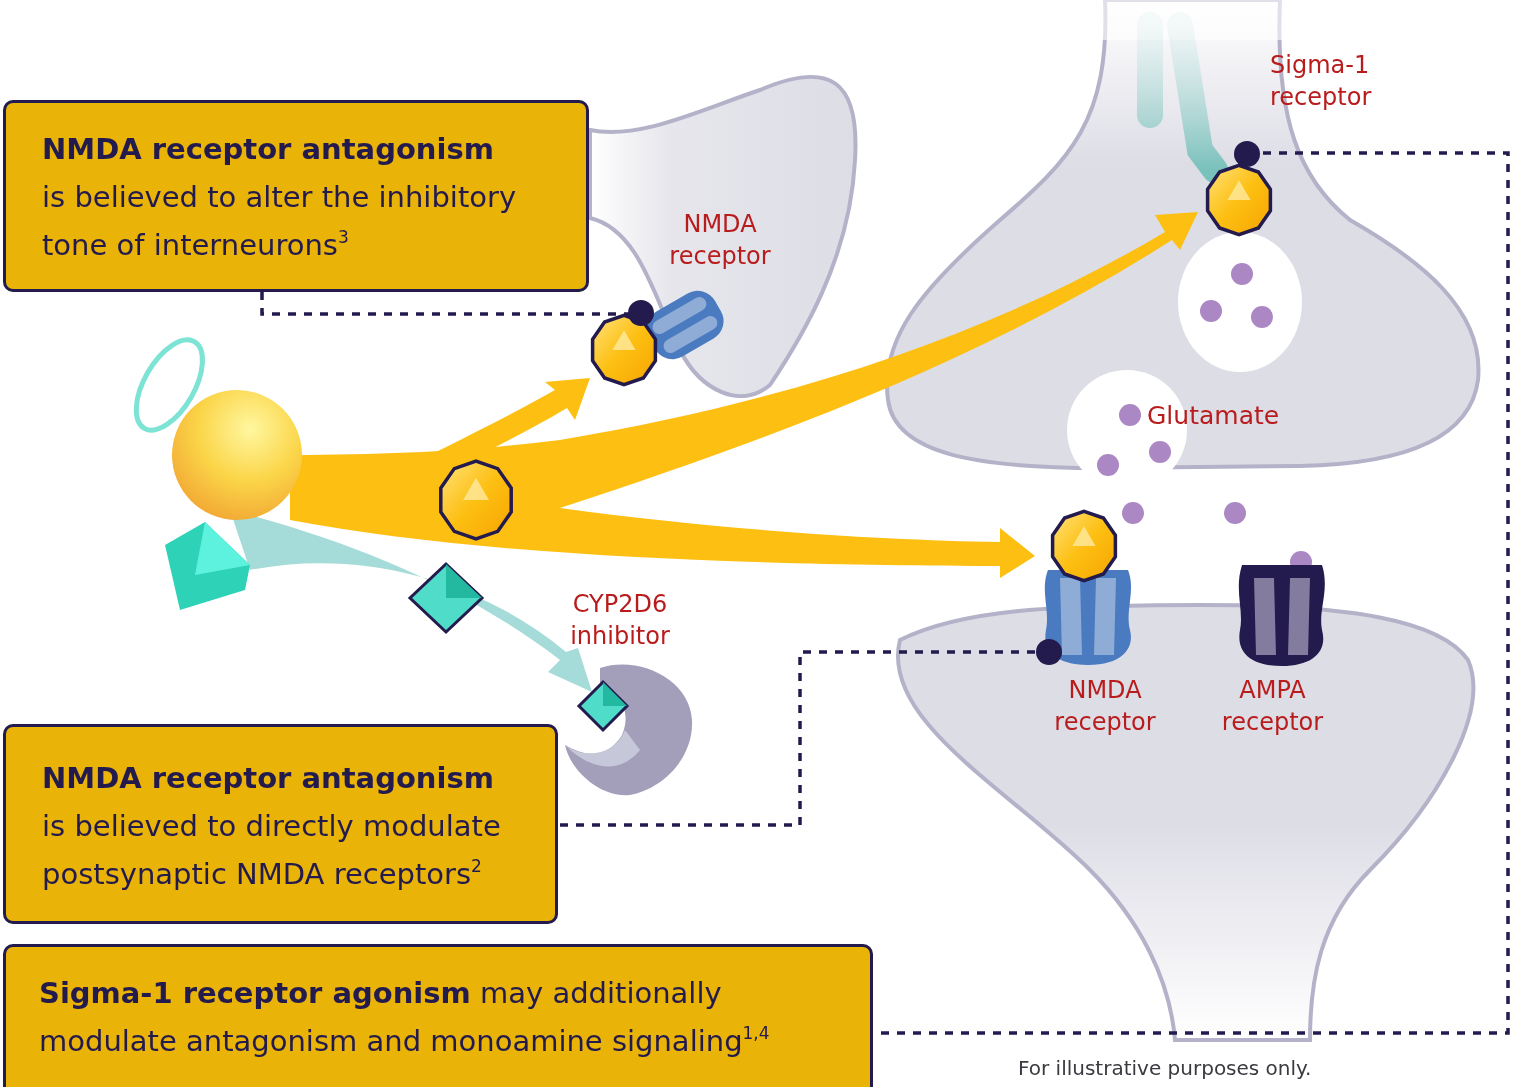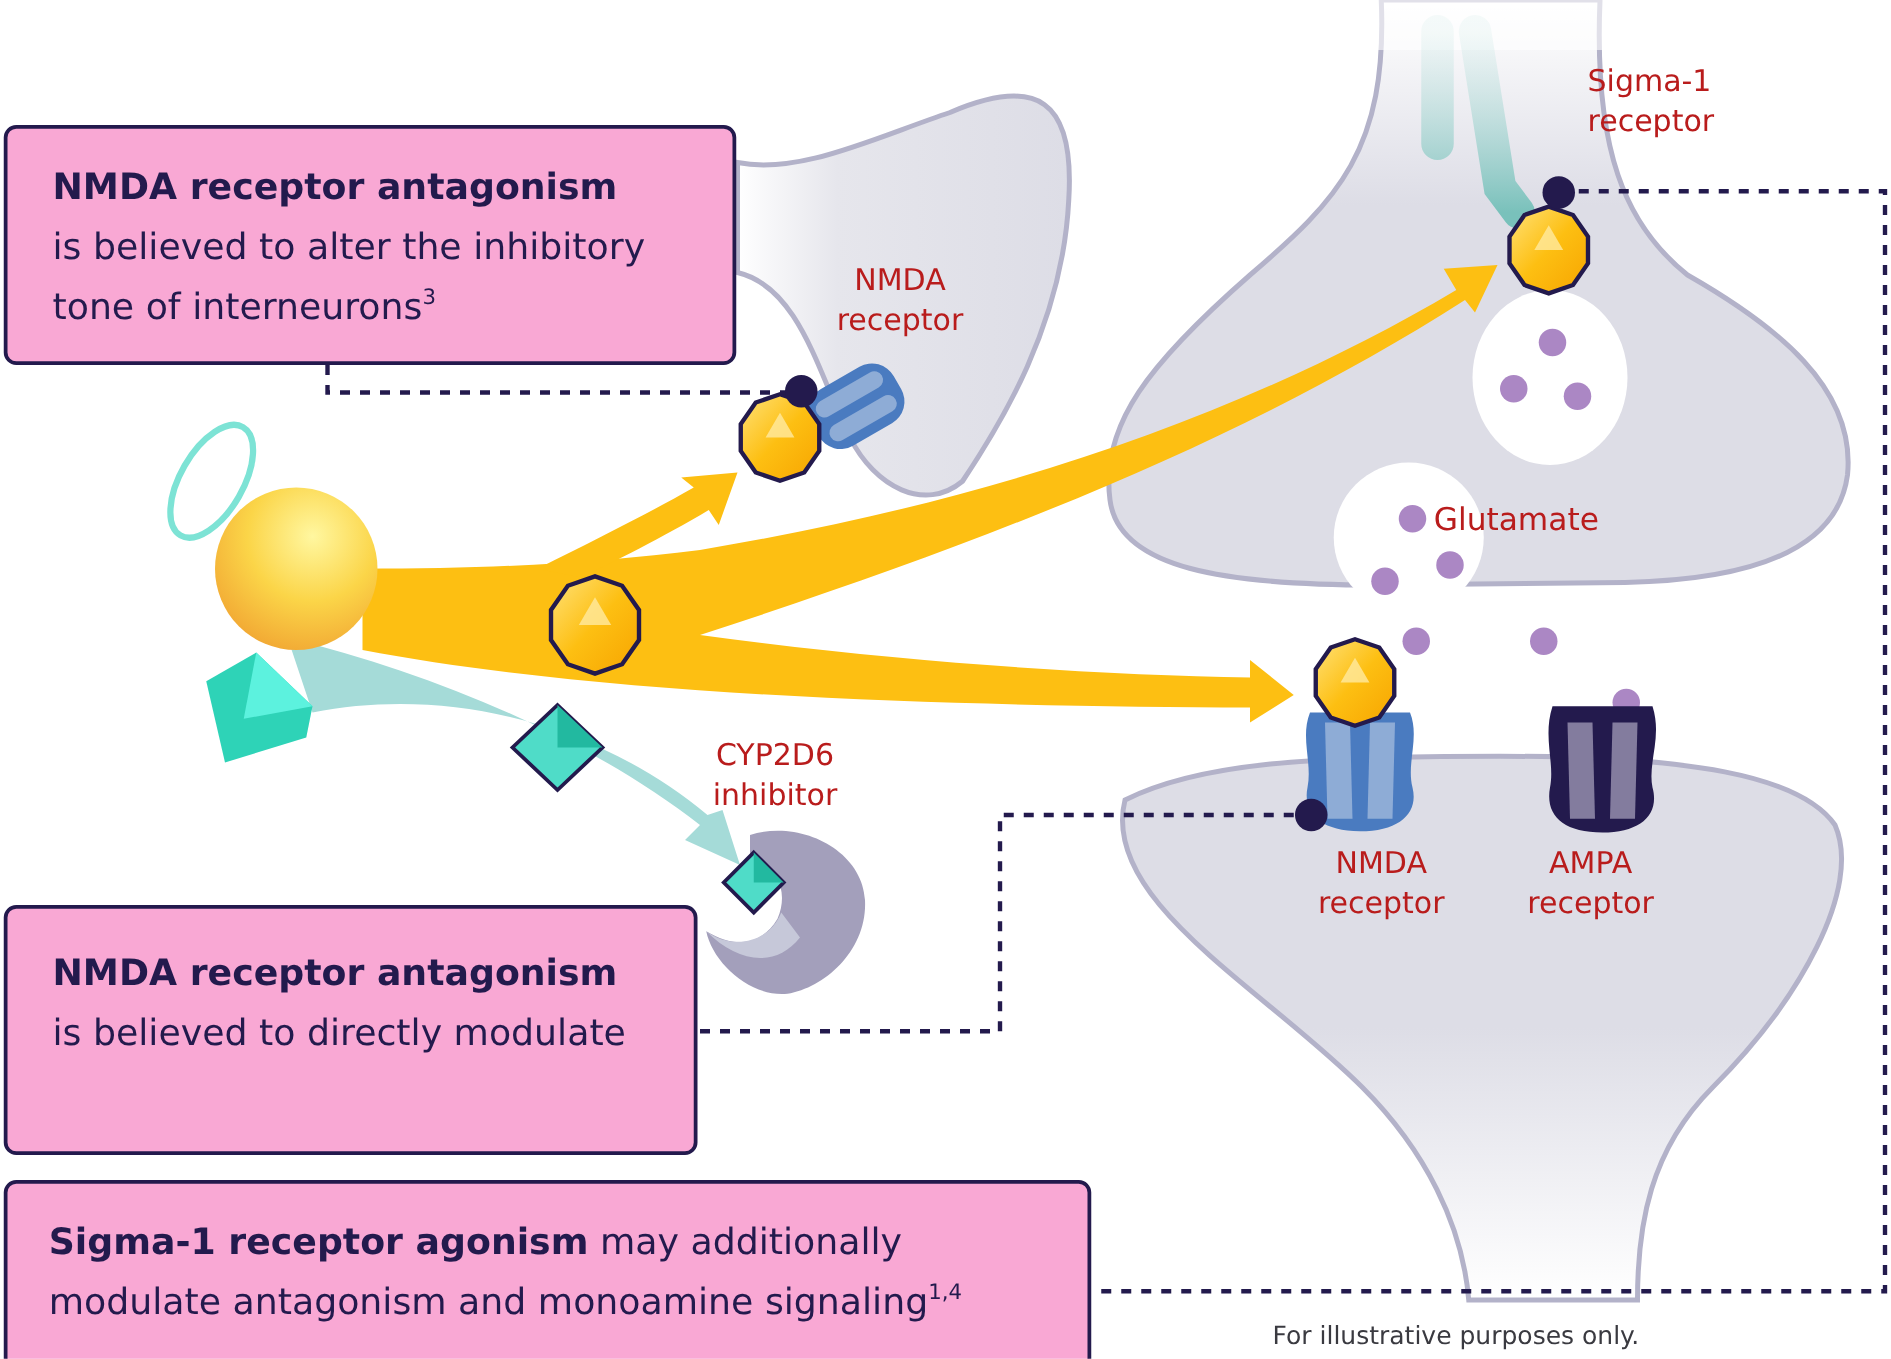--- a/index.html
+++ b/index.html
@@ -1,20 +1,20 @@
 <!DOCTYPE html>
 <html><head>
   <meta charset="utf-8">
   <style>
     html, body { margin: 0; padding: 0; background: #ffffff; }
     body { width: 1513px; height: 1087px; position: relative; overflow: hidden;
            font-family: "DejaVu Sans", sans-serif; color: #1e1a47; }
     #scene { position: absolute; left: 0; top: 0; width: 1513px; height: 1087px; }
     .callout {
-      position: absolute; background: #f9a8d4; border: 3px solid #231a4d;
+      position: absolute; background: #eab308; border: 3px solid #231a4d;
       border-radius: 10px; box-sizing: border-box; color: #231a4d;
       font-size: 29px; line-height: 48px;
     }
     .callout .bold { font-weight: bold; }
     .callout sup { font-size: 17px; vertical-align: 12px; line-height: 0; }
     #callout-1 { left: 3px; top: 100px; width: 586px; height: 192px; padding: 22px 0 0 36px; }
     #callout-2 { left: 3px; top: 724px; width: 555px; height: 200px; padding: 27px 0 0 36px; }
     #callout-3 { left: 3px; top: 944px; width: 870px; height: 167px; padding: 22px 0 0 33px; }
     .label {
       position: absolute; font-size: 24px; line-height: 32px; color: #b91c1c;
@@ -159,20 +159,21 @@
 
 <div class="callout" id="callout-1">
   <div><span class="bold">NMDA receptor antagonism</span></div>
   <div>is believed to alter the inhibitory</div>
   <div><span>tone of interneurons</span><sup>3</sup></div>
 </div>
 
 <div class="callout" id="callout-2">
   <div><span class="bold">NMDA receptor antagonism</span></div>
   <div>is believed to directly modulate</div>
+  <div><span>postsynaptic NMDA receptors</span><sup>2</sup></div>
 </div>
 
 <div class="callout" id="callout-3">
   <div><span class="bold">Sigma-1 receptor agonism</span><span> may additionally</span></div>
   <div><span>modulate antagonism and monoamine signaling</span><sup>1,4</sup></div>
 </div>
 
 <div class="label" id="label-nmda-top">
   <div>NMDA</div>
   <div>receptor</div>

